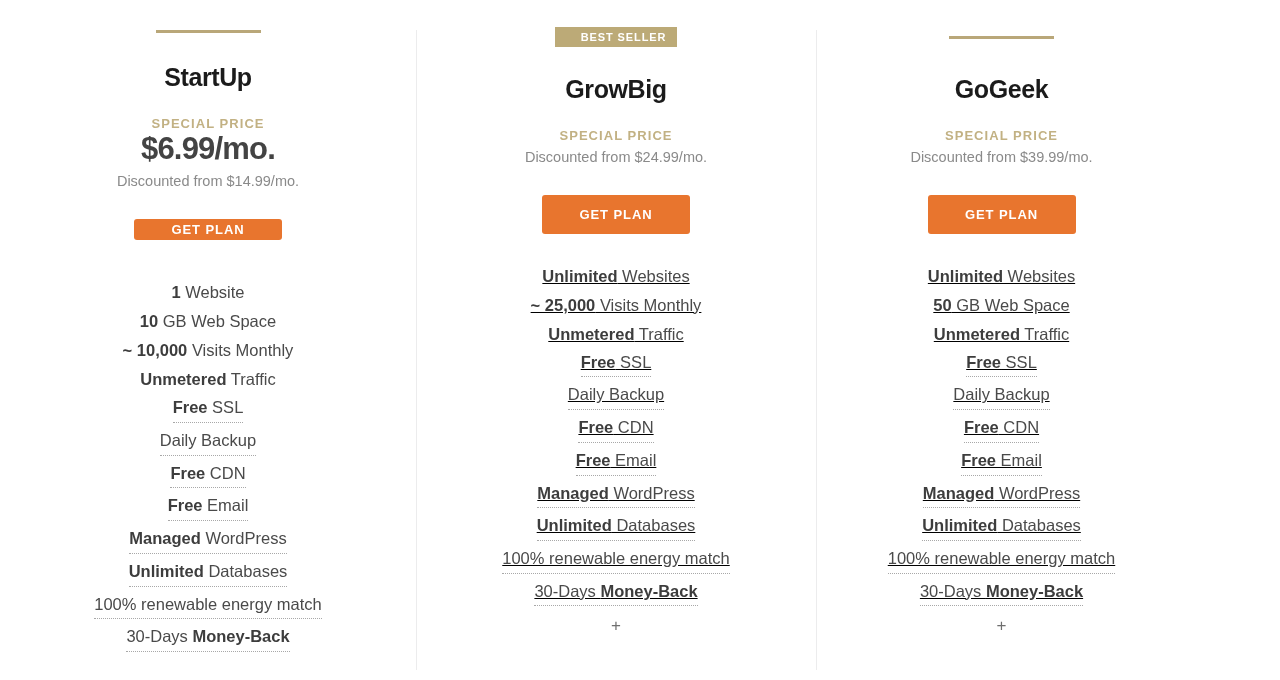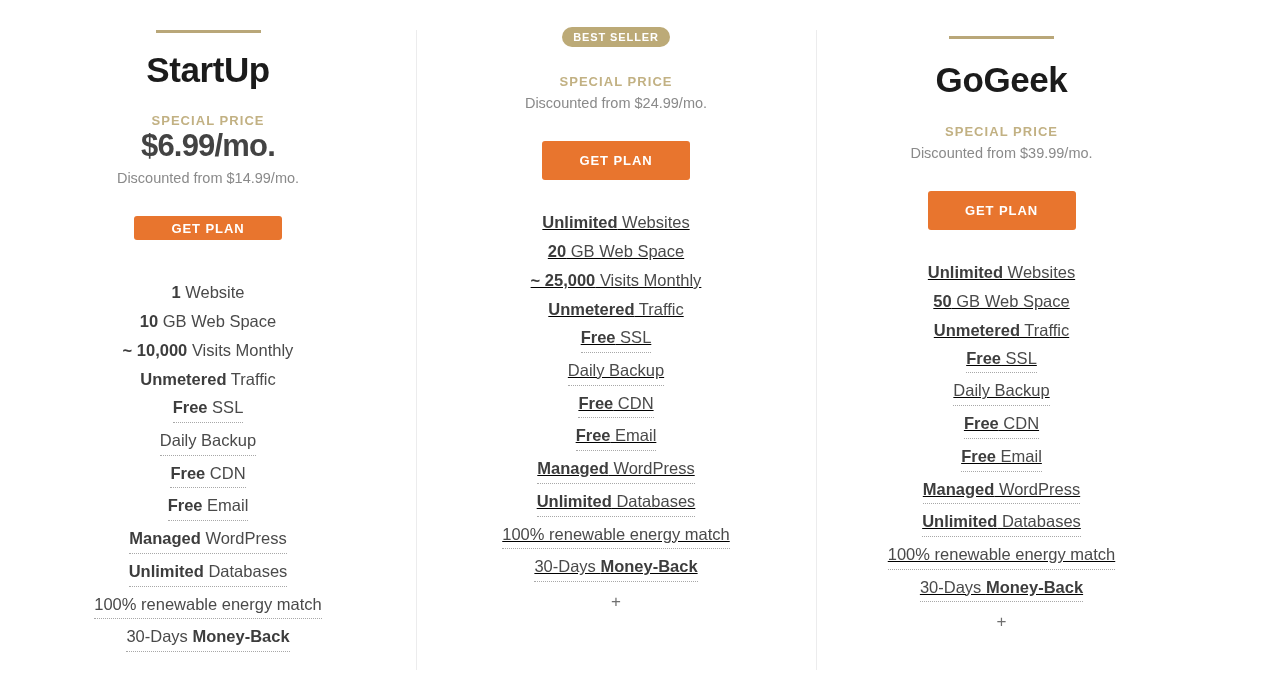--- a/index.html
+++ b/index.html
@@ -51,32 +51,31 @@
     width: 105px;
     height: 3px;
     background: #b9a779;
   }
   .best-seller-badge {
     background: #bcaa77;
     color: #ffffff;
     font-size: 11px;
     font-weight: bold;
     letter-spacing: 0.9px;
-    padding: 5px 11px 4px 11px;
+    padding: 5px 11px 4px 26px;
     line-height: 1;
     white-space: nowrap;
-    border-radius: 10px;
   }
 
   .plan-name {
-    font-size: 35px;
+    font-size: 25px;
     font-weight: bold;
     color: #1b1b1b;
     letter-spacing: -0.4px;
-    margin-top: 11px;
+    margin-top: 26px;
     line-height: 1.1;
   }
 
   .special-price-label {
     font-size: 13px;
     font-weight: bold;
     color: #c2b183;
     letter-spacing: 1.05px;
     margin-top: 24px;
   }
@@ -181,26 +180,26 @@
         <li class="feature-item tooltip"><span>100% renewable energy match</span></li>
         <li class="feature-item tooltip"><span>30-Days </span><span class="strong">Money-Back</span></li>
       </ul>
     <div class="expander" style="visibility: hidden;">+</div>
   </div>
 
   <div class="plan-column col-growbig">
     <div class="accent-wrap">
       <div class="best-seller-badge">BEST SELLER</div>
     </div>
+    <div class="plan-name">GrowBig</div>
     <div class="special-price-label">SPECIAL PRICE</div>
     <div class="discounted-from">Discounted from $24.99/mo.</div>
     <button class="get-plan-button">GET PLAN</button>
     <ul class="features raised">
         <li class="feature-item"><span class="strong">Unlimited</span><span> Websites</span></li>
-        <li class="feature-item"><span class="strong">20</span><span> GB Web Space</span></li>
         <li class="feature-item"><span class="strong">~ 25,000</span><span> Visits Monthly</span></li>
         <li class="feature-item"><span class="strong">Unmetered</span><span> Traffic</span></li>
         <li class="feature-item tooltip"><span class="strong">Free</span><span> SSL</span></li>
         <li class="feature-item tooltip"><span>Daily Backup</span></li>
         <li class="feature-item tooltip"><span class="strong">Free</span><span> CDN</span></li>
         <li class="feature-item tooltip"><span class="strong">Free</span><span> Email</span></li>
         <li class="feature-item tooltip"><span class="strong">Managed</span><span> WordPress</span></li>
         <li class="feature-item tooltip"><span class="strong">Unlimited</span><span> Databases</span></li>
         <li class="feature-item tooltip"><span>100% renewable energy match</span></li>
         <li class="feature-item tooltip"><span>30-Days </span><span class="strong">Money-Back</span></li>

